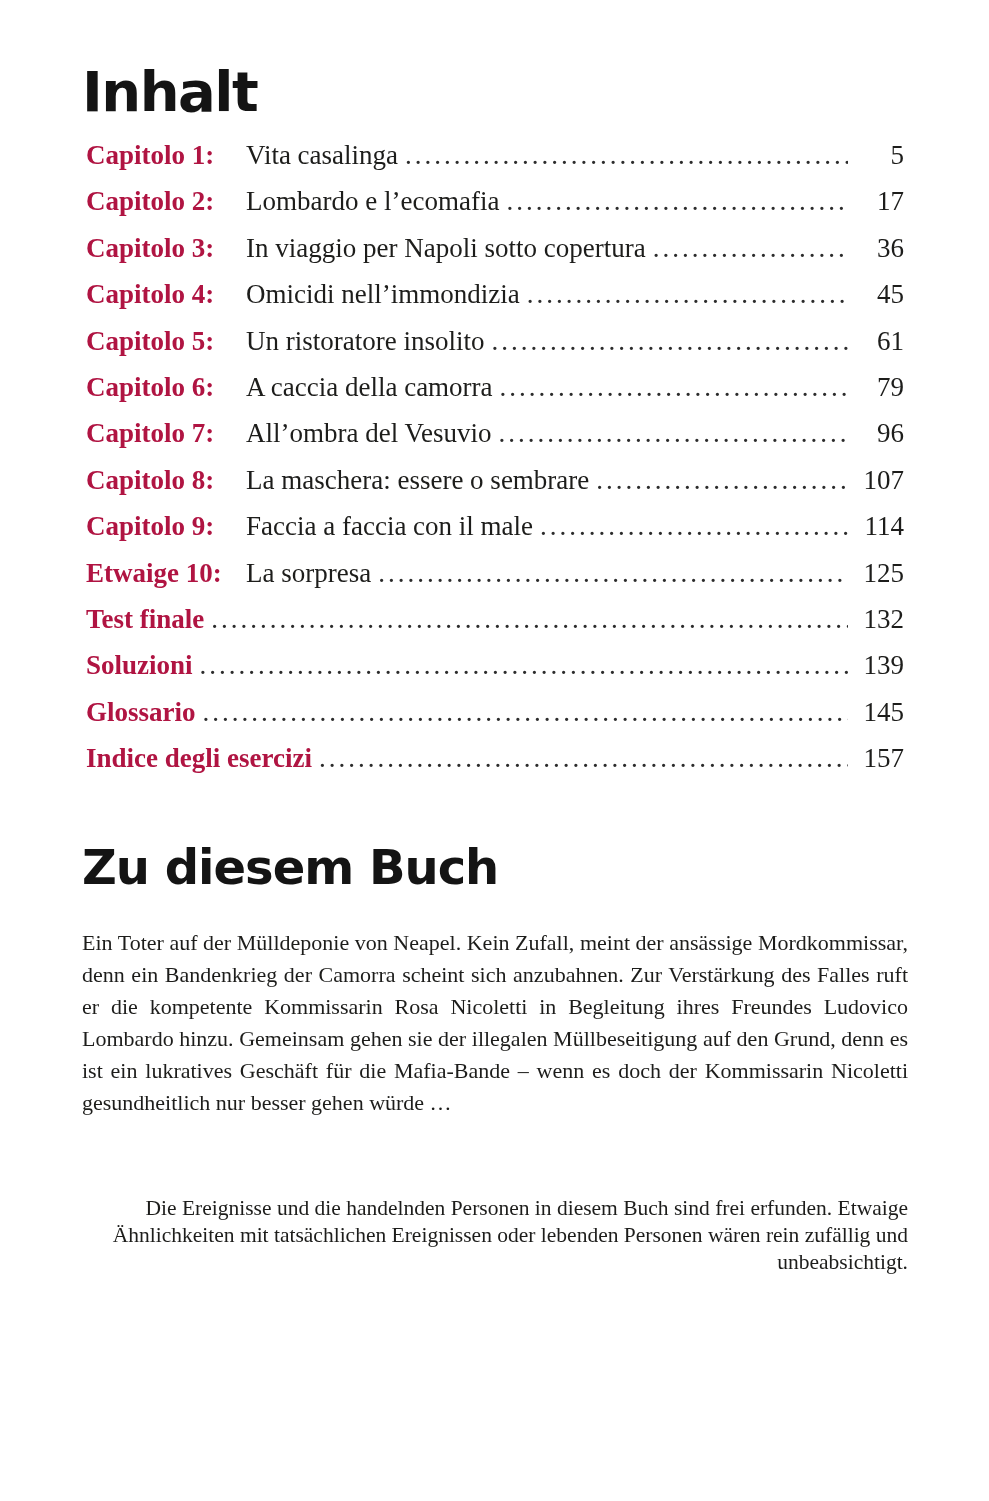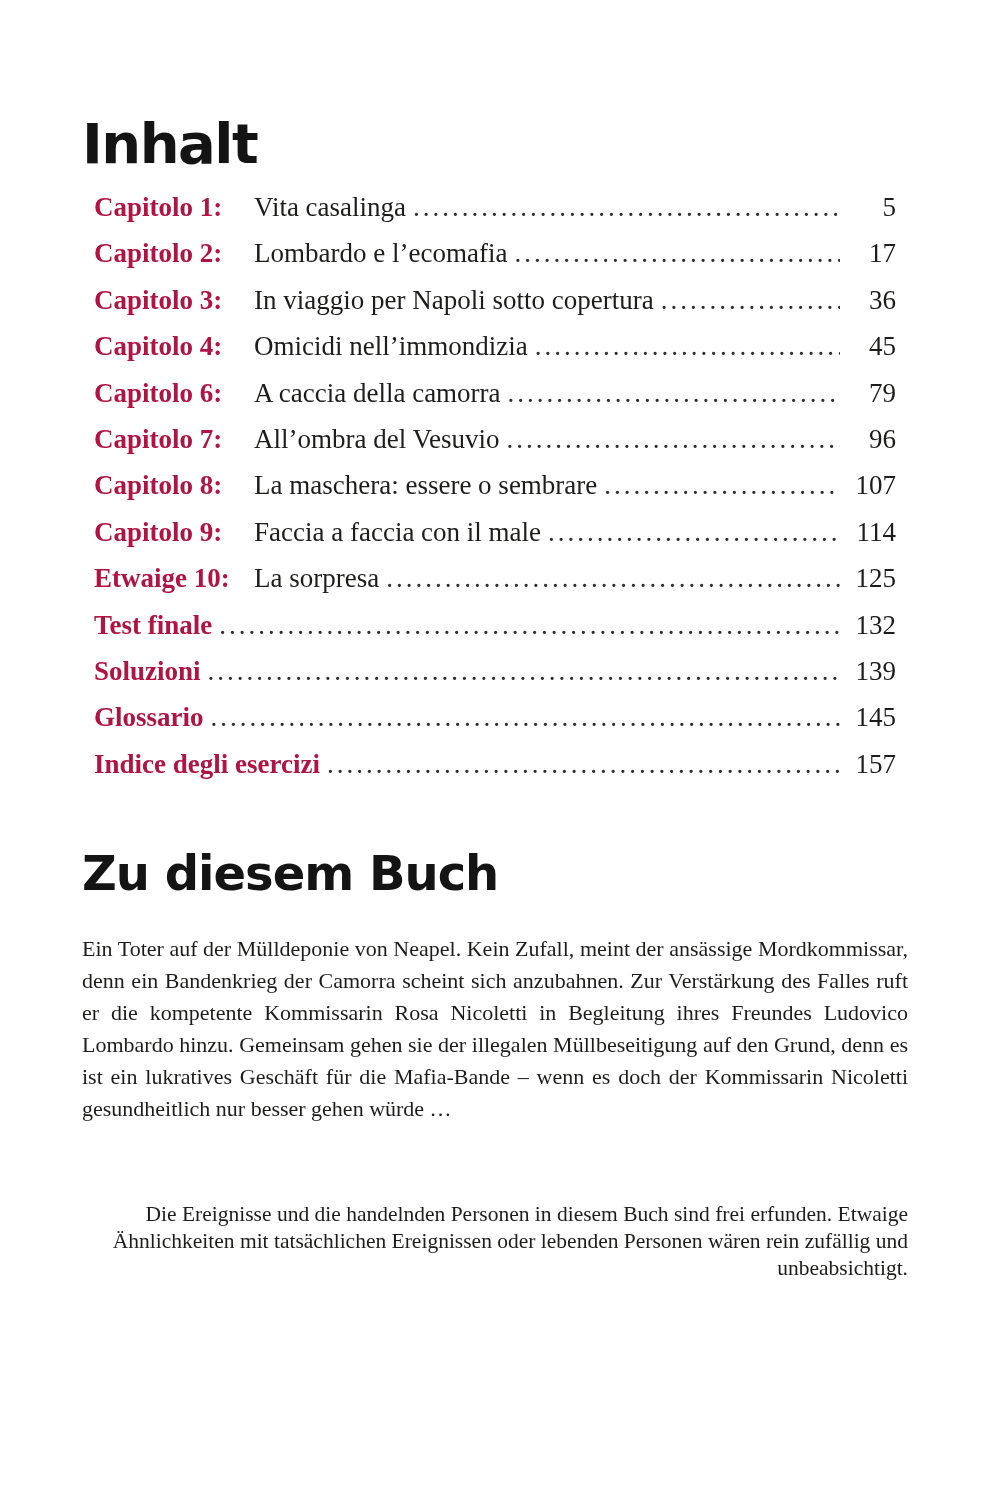--- a/index.html
+++ b/index.html
@@ -11,32 +11,32 @@
     width: 989px;
     height: 1501px;
     overflow: hidden;
     font-family: "Liberation Serif", serif;
     color: #1d1d1b;
   }
   .page {
     box-sizing: border-box;
     width: 989px;
     height: 1501px;
-    padding: 116px 81px 0 82px;
+    padding: 64px 81px 0 82px;
   }
   .toc-heading {
     margin: 0 0 20px 0;
     font-family: "DejaVu Sans", sans-serif;
     font-weight: bold;
     font-size: 56px;
     line-height: 1;
     letter-spacing: -1.5px;
     color: #141414;
   }
-  .toc-list { margin: 12px; }
+  .toc-list { margin: 4px; }
   .toc-row {
     display: flex;
     align-items: baseline;
     height: 46.4px;
     font-size: 27px;
     white-space: nowrap;
   }
   .chap-label {
     flex: 0 0 160px;
     font-weight: bold;
@@ -117,20 +117,26 @@
         <span class="leader"></span>
         <span class="page-num">36</span>
       </div>
       <div class="toc-row">
         <span class="chap-label">Capitolo 4:</span>
         <span class="entry-title">Omicidi nell’immondizia</span>
         <span class="leader"></span>
         <span class="page-num">45</span>
       </div>
       <div class="toc-row">
+        <span class="chap-label">Capitolo 5:</span>
+        <span class="entry-title">Un ristoratore insolito</span>
+        <span class="leader"></span>
+        <span class="page-num">61</span>
+      </div>
+      <div class="toc-row">
         <span class="chap-label">Capitolo 6:</span>
         <span class="entry-title">A caccia della camorra</span>
         <span class="leader"></span>
         <span class="page-num">79</span>
       </div>
       <div class="toc-row">
         <span class="chap-label">Capitolo 7:</span>
         <span class="entry-title">All’ombra del Vesuvio</span>
         <span class="leader"></span>
         <span class="page-num">96</span>

